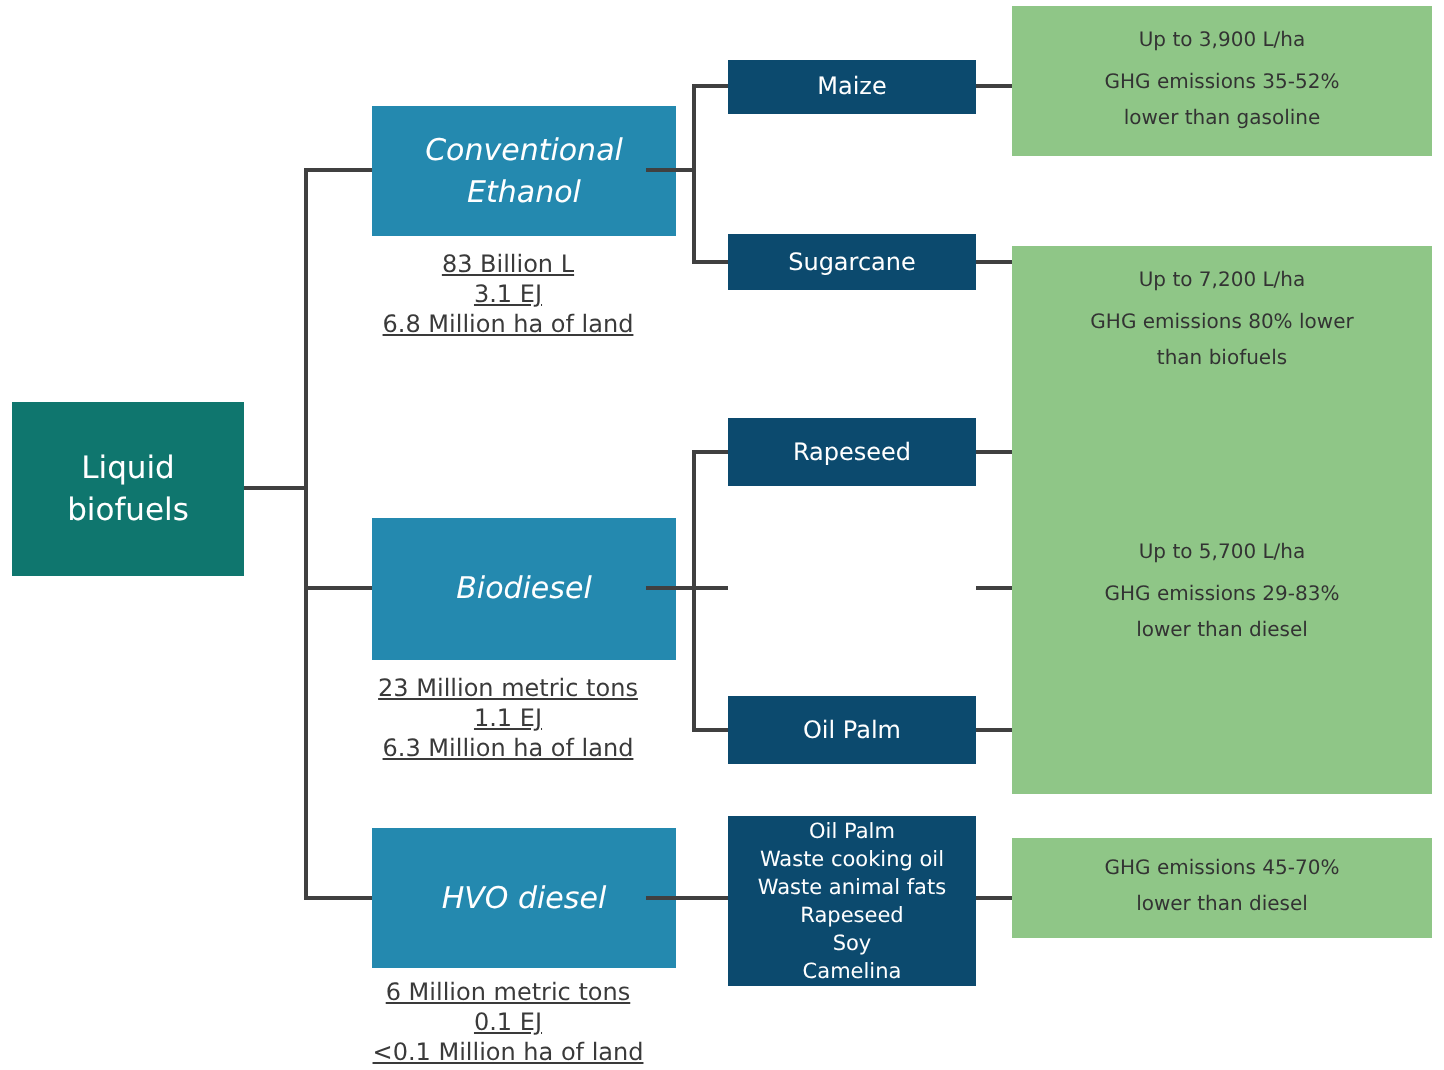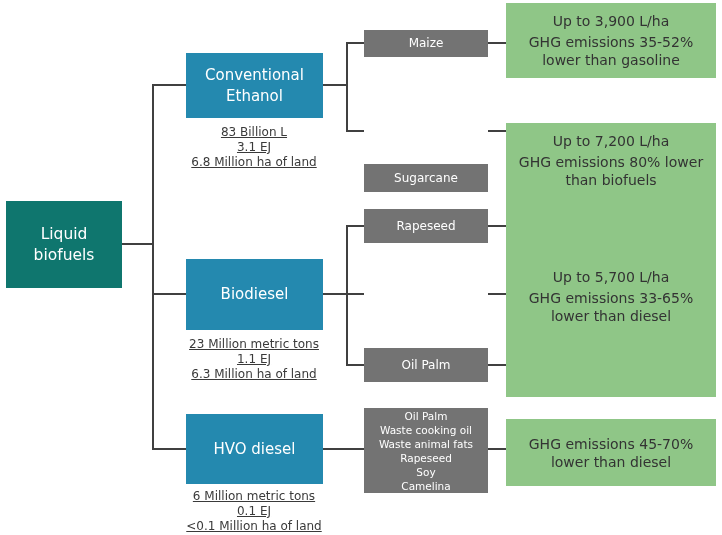--- a/index.html
+++ b/index.html
@@ -14,56 +14,56 @@
     position:absolute;
     display:flex;align-items:center;justify-content:center;
     text-align:center;box-sizing:border-box;
   }
   .root-box{
     left:6px;top:201px;width:116px;height:87px;
     background:#0f766e;color:#ffffff;
     font-size:15.5px;line-height:1.35;padding:4px 10px;
   }
   .cat-box{
-    left:186px;width:137px;
+    left:186px;width:152px;
     background:#2489af;color:#ffffff;
-    font-size:15px;line-height:1.35;padding:4px 5px;
+    font-size:15px;line-height:1.35;padding:4px 5px;font-style:italic;
   }
   .cat-ethanol{top:53px;height:65px;}
   .cat-biodiesel{top:259px;height:71px;text-align:center;}
   .cat-hvo{top:414px;height:70px;}
   .stats{
     position:absolute;left:159px;width:190px;
     text-align:center;color:#3a3a3a;
     font-size:12px;line-height:15px;text-decoration:underline;
   }
   .stats-ethanol{top:125px;}
   .stats-biodiesel{top:337px;}
   .stats-hvo{top:489px;}
   .feed-box{
     left:364px;width:124px;
-    background:#737373;color:#ffffff;
+    background:#0c4a6e;color:#ffffff;
     font-size:12px;line-height:1.2;padding:2px 4px;
   }
   .feed-maize{top:30px;height:27px;}
-  .feed-sugarcane{top:117px;height:28px;margin-top:47px;}
+  .feed-sugarcane{top:117px;height:28px;}
   .feed-rapeseed{top:209px;height:34px;}
   .feed-soybean{top:278px;height:33px;}
   .feed-oilpalm{top:348px;height:34px;}
   .feed-multi{top:408px;height:85px;font-size:10.5px;line-height:14px;flex-direction:column;}
   .outcome-box{
     left:506px;width:210px;
     background:#8fc687;color:#333333;
-    font-size:14px;line-height:18px;
+    font-size:10px;line-height:18px;
     flex-direction:column;padding:4px 8px;
   }
   .outcome-1{top:3px;height:75px;}
   .outcome-2{top:98px;height:74px;margin-top:25px;}
   .outcome-3{top:195px;height:202px;}
-  .outcome-4{top:419px;height:67px;}
+  .outcome-4{top:419px;height:50px;}
   .yield-line{margin-bottom:3px;}
   .h-line{position:absolute;height:2px;background:#404040;}
   .v-line{position:absolute;width:2px;background:#404040;}
 </style>
 </head>
 <body>
 
 <div id="canvas">
 
   <div class="box root-box">
@@ -123,21 +123,21 @@
     <div>GHG emissions 35-52%</div>
     <div>lower than gasoline</div>
   </div>
   <div class="box outcome-box outcome-2">
     <div class="yield-line">Up to 7,200 L/ha</div>
     <div>GHG emissions 80% lower</div>
     <div>than biofuels</div>
   </div>
   <div class="box outcome-box outcome-3">
     <div class="yield-line">Up to 5,700 L/ha</div>
-    <div>GHG emissions 33-65%</div>
+    <div>GHG emissions 29-83%</div>
     <div>lower than diesel</div>
   </div>
   <div class="box outcome-box outcome-4">
     <div>GHG emissions 45-70%</div>
     <div>lower than diesel</div>
   </div>
 
   <div class="h-line" style="left:122px;top:243px;width:31px;"></div>
   <div class="v-line" style="left:152px;top:84px;height:366px;"></div>
   <div class="h-line" style="left:153px;top:84px;width:33px;"></div>

